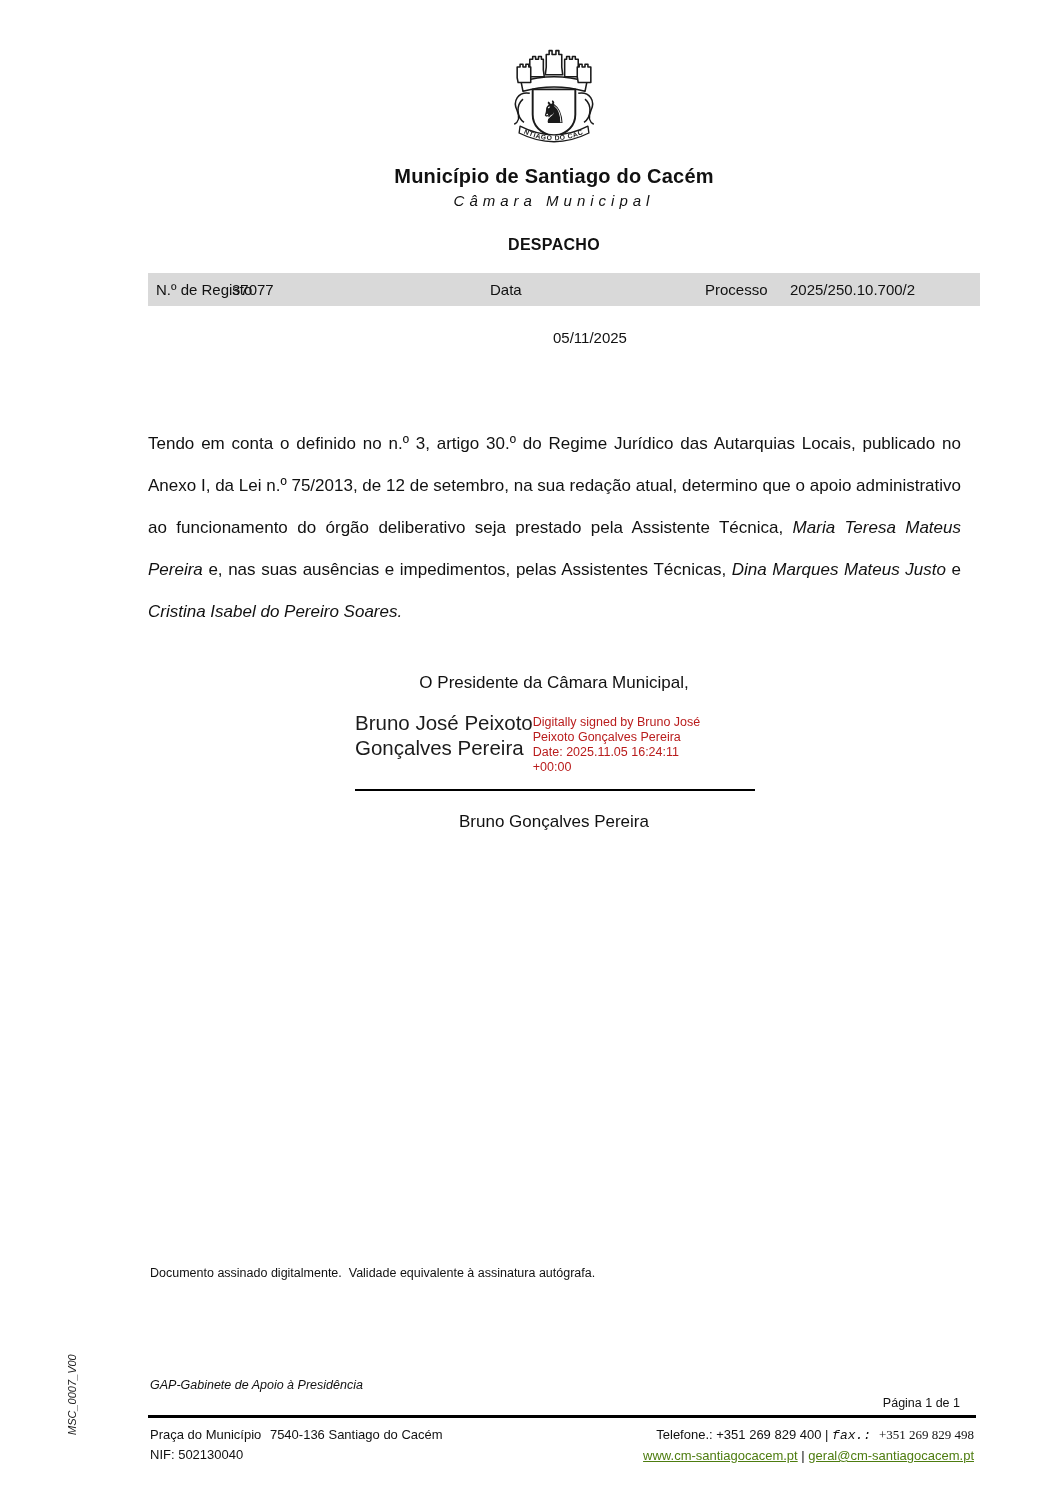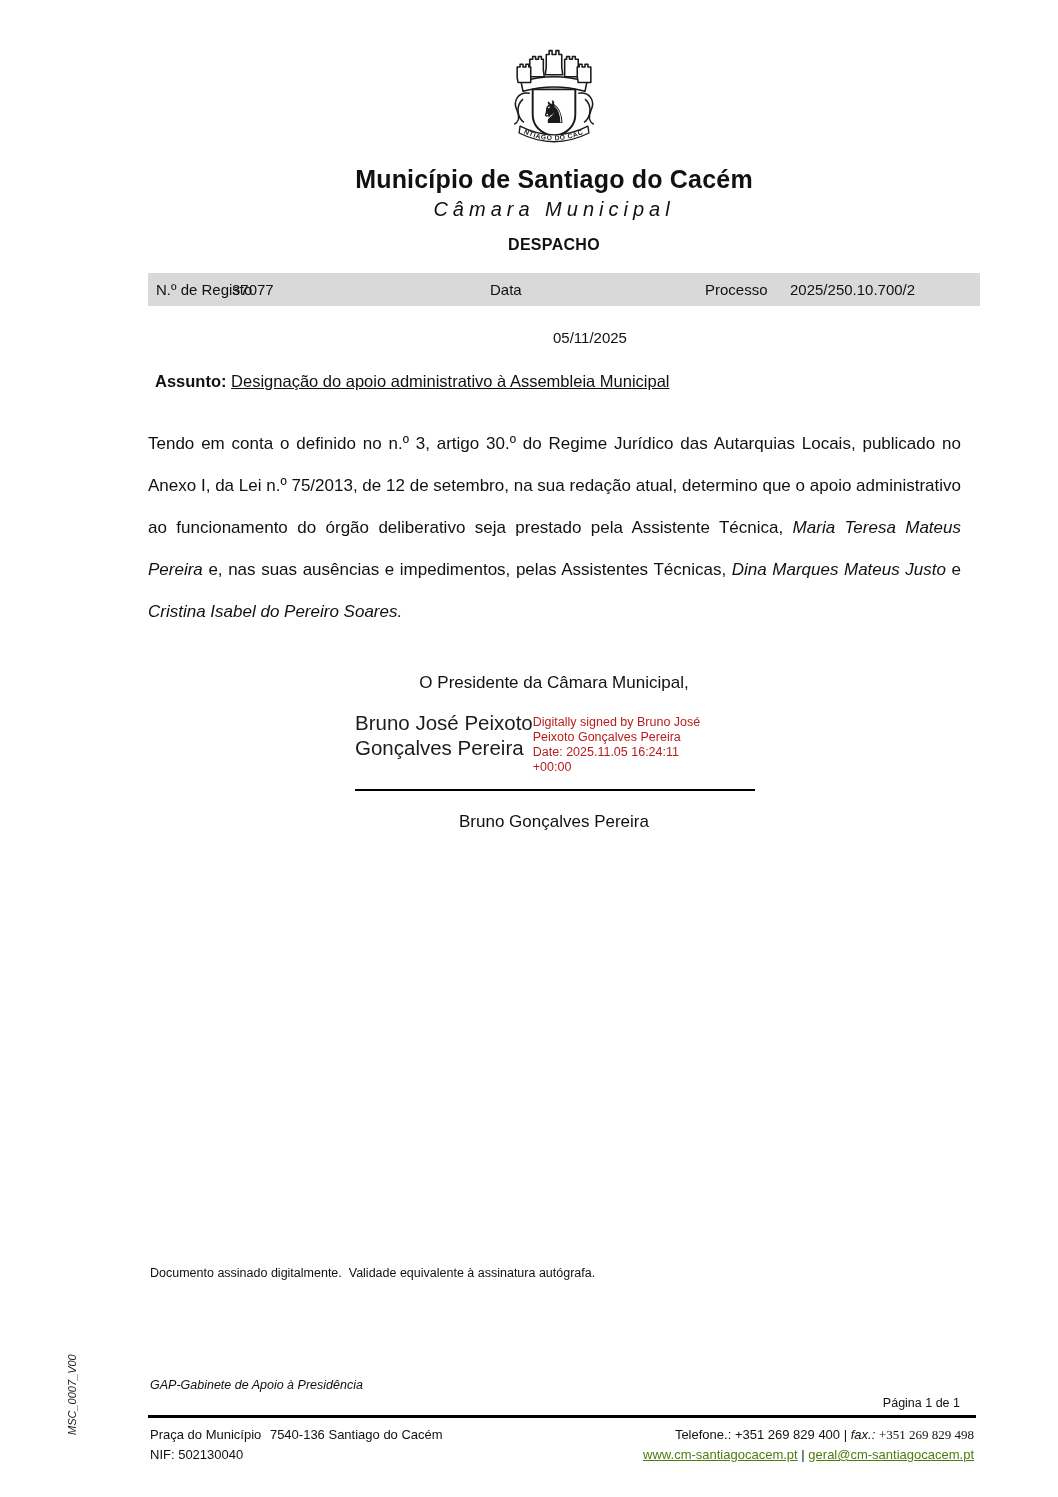--- a/index.html
+++ b/index.html
@@ -9,22 +9,22 @@
     width:1058px; height:1497px;
     margin:0 auto;
     background:#ffffff;
     font-family:"Liberation Sans", sans-serif;
     color:#111;
     overflow:hidden;
   }
   
   .header { position:absolute; top:42px; left:148px; width:812px; text-align:center; }
   .crest { display:block; margin:0 auto; }
-  .muni-title { font-size:25px; font-weight:bold; margin-top:5px; letter-spacing:0.2px; }
-  .muni-sub { font-size:20px; font-style:italic; letter-spacing:5px; margin-top:4px; }
+  .muni-title { font-size:20px; font-weight:bold; margin-top:5px; letter-spacing:0.2px; }
+  .muni-sub { font-size:15px; font-style:italic; letter-spacing:5px; margin-top:4px; }
 
   .doc-title { position:absolute; top:236px; left:148px; width:812px; text-align:center;
     font-size:16px; font-weight:bold; letter-spacing:0.3px; }
 
   
   .regbar { position:absolute; top:273px; left:148px; width:832px; height:33px; background:#d9d9d9; font-size:15px; }
   .regbar span { position:absolute; top:0; line-height:33px; white-space:nowrap; }
   .rb-l1 { left:8px; }
   .rb-v1 { left:84px; }
   .rb-l2 { left:342px;text-align:center; }
@@ -53,21 +53,21 @@
 
   
   .digital-note { position:absolute; top:1266px; left:150px; font-size:12.5px; white-space:pre-wrap; }
   .gap-note { position:absolute; top:1378px; left:150px; font-size:12.5px; font-style:italic; }
   .page-num { position:absolute; top:1396px; left:148px; width:812px; text-align:right; font-size:12.5px; }
   .foot-rule { position:absolute; top:1415px; left:148px; width:828px; border-top:3px solid #000; }
 
   .footer { position:absolute; top:1425px; left:150px; width:824px; display:flex; justify-content:space-between; font-size:13px; line-height:20px; }
   .footer .right { text-align:right; }
   .addr-val { margin-left:5px; }
-  .fax-lbl { font-style:italic; }
+  .fax-lbl { font-style:italic;font-family:Liberation Mono, monospace; }
   .fax-val { font-family:"Liberation Serif", serif; }
   .foot-link { color:#4d7c0f; text-decoration:underline; cursor:pointer; }
   .link-sep { color:#111; text-decoration:none; }
 
   
   .doc-code { position:absolute; left:28px; top:1385px; width:88px;
     transform:rotate(-90deg); transform-origin:center center;
     font-size:11px; font-style:italic; color:#222; white-space:nowrap; }
 </style>
 </head>
@@ -113,25 +113,20 @@
 
   <div class="regbar">
     <span class="rb-l1">N.º de Registo</span>
     <span class="rb-v1">37077</span>
     <span class="rb-l2">Data</span>
     <span class="rb-v2">05/11/2025</span>
     <span class="rb-l3">Processo</span>
     <span class="rb-v3">2025/250.10.700/2</span>
   </div>
 
-  <div class="subject">
-    <span class="lbl">Assunto:</span>
-    <span> </span>
-    <span class="txt">Designação do apoio administrativo à Assembleia Municipal</span>
-  </div>
 
   <div class="body-par">
     <span>Tendo em conta o definido no n.º 3, artigo 30.º do Regime Jurídico das Autarquias Locais, publicado no Anexo I, da Lei n.º 75/2013, de 12 de setembro, na sua redação atual, determino que o apoio administrativo ao funcionamento do órgão deliberativo seja prestado pela Assistente Técnica, </span><span class="it">Maria Teresa Mateus Pereira</span><span> e, nas suas ausências e impedimentos, pelas Assistentes Técnicas, </span><span class="it">Dina Marques Mateus Justo</span><span> e </span><span class="it">Cristina Isabel do Pereiro Soares.</span>
   </div>
 
   <div class="president-line">O Presidente da Câmara Municipal,</div>
 
   <div class="sig-row">
     <div class="sig-name">
       <div>Bruno José Peixoto</div>

